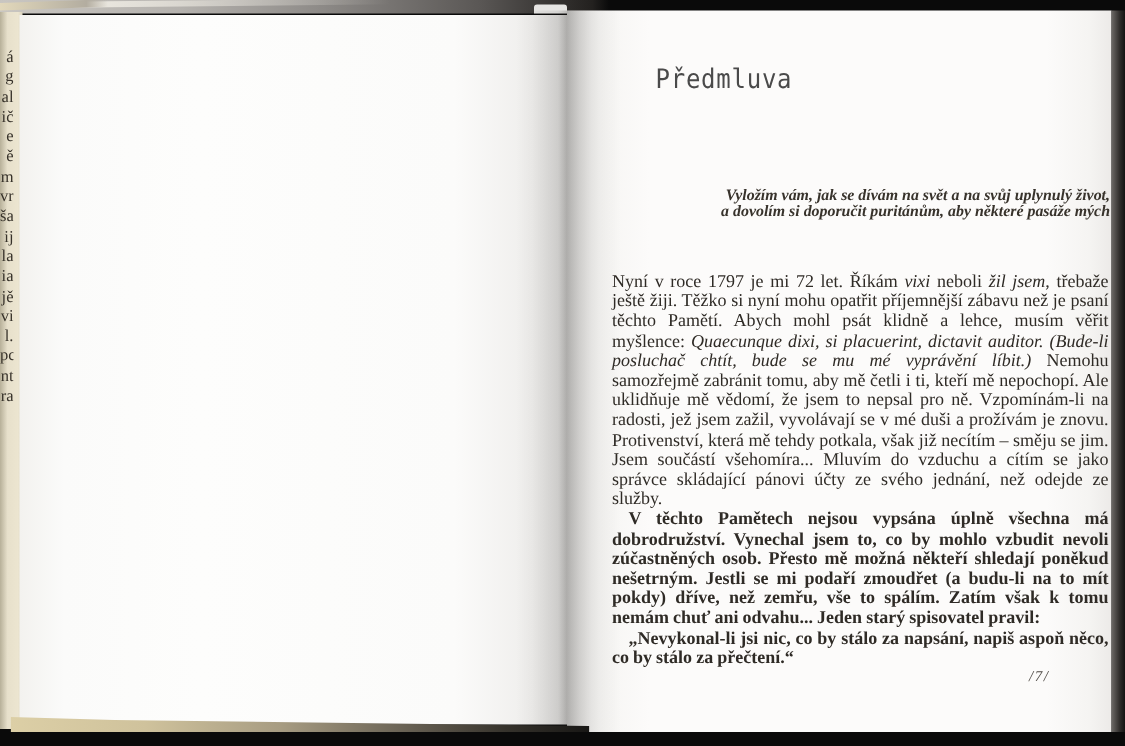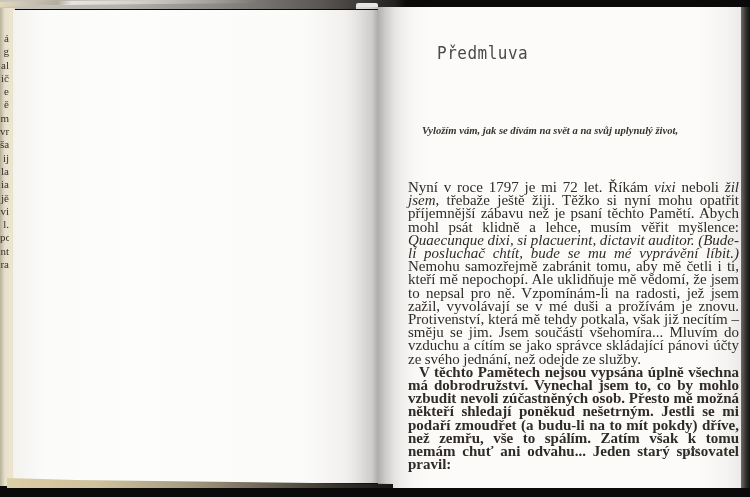--- a/index.html
+++ b/index.html
@@ -84,28 +84,28 @@
   
   .title {
     position: absolute; left: 437px; top: 42px;
     font-family: "DejaVu Sans Mono", monospace;
     font-size: 16px; font-weight: 400; letter-spacing: 0.5px;
     color: #4a4a4a;
     transform: scaleY(1.12); transform-origin: left top;
   }
   .epigraph {
     position: absolute; left: 422px; top: 125px; width: 318px;
-    text-align: left;
+    text-align: right;
     font-style: italic; font-weight: bold;
     font-size: 10.6px; line-height: 11.4px;
     color: #38332c;
   }
   .body-text {
     position: absolute; left: 408px; top: 181px; width: 331px;
-    font-size: 15px; line-height: 13.2px;
+    font-size: 12px; line-height: 13.2px;
     text-align: justify;
     color: #2f2b26;
     word-spacing: -0.3px;
   }
   .body-text p { margin: 0; }
   .body-text p.indent { text-indent: 11px; font-weight: bold; }
   .body-text .it { font-style: italic; }
   .page-num {
     position: absolute; left: 686px; top: 446px;
     font-style: italic; font-size: 10px; color: #4e4a45;
@@ -152,22 +152,24 @@
   <div class="right-shadow"></div>
   <div class="gutter-seam"></div>
 
   <div class="bottom-edges"></div>
   <div class="bottom-black"></div>
 
   <div class="title">Předmluva</div>
 
   <div class="epigraph">
     <div>Vyložím vám, jak se dívám na svět a na svůj uplynulý život,</div>
+    <div>a dovolím si doporučit puritánům, aby některé pasáže mých</div>
   </div>
 
   <div class="body-text">
     <p><span>Nyní v roce 1797 je mi 72 let. Říkám </span><span class="it">vixi</span><span> neboli </span><span class="it">žil jsem</span><span>, třebaže ještě žiji. Těžko si nyní mohu opatřit příjemnější zábavu než je psaní těchto Pamětí. Abych mohl psát klidně a lehce, musím věřit myšlence: </span><span class="it">Quaecunque dixi, si placuerint, dictavit auditor. (Bude-li posluchač chtít, bude se mu mé vyprávění líbit.)</span><span> Nemohu samozřejmě zabránit tomu, aby mě četli i ti, kteří mě nepochopí. Ale uklidňuje mě vědomí, že jsem to nepsal pro ně. Vzpomínám-li na radosti, jež jsem zažil, vyvolávají se v mé duši a prožívám je znovu. Protivenství, která mě tehdy potkala, však již necítím – směju se jim. Jsem součástí všehomíra... Mluvím do vzduchu a cítím se jako správce skládající pánovi účty ze svého jednání, než odejde ze služby.</span></p>
     <p class="indent"><span>V těchto Pamětech nejsou vypsána úplně všechna má dobrodružství. Vynechal jsem to, co by mohlo vzbudit nevoli zúčastněných osob. Přesto mě možná někteří shledají poněkud nešetrným. Jestli se mi podaří zmoudřet (a budu-li na to mít pokdy) dříve, než zemřu, vše to spálím. Zatím však k tomu nemám chuť ani odvahu... Jeden starý spisovatel pravil:</span></p>
+    <p class="indent"><span>„Nevykonal-li jsi nic, co by stálo za napsání, napiš aspoň něco, co by stálo za přečtení.“</span></p>
   </div>
 
   <div class="page-num">/7/</div>
 
 </div>
 
 </body></html>

